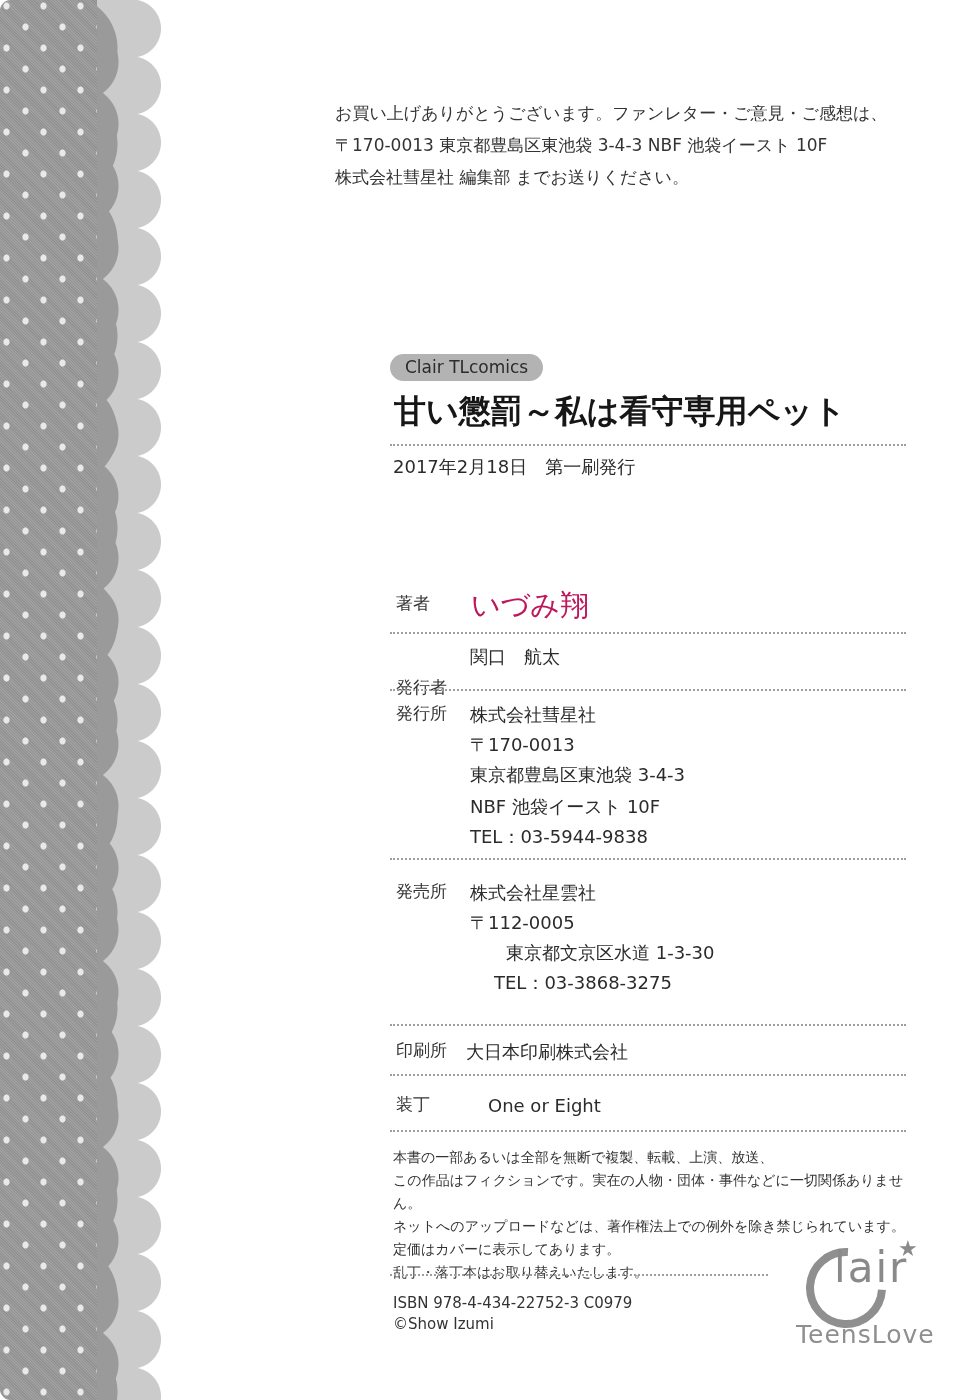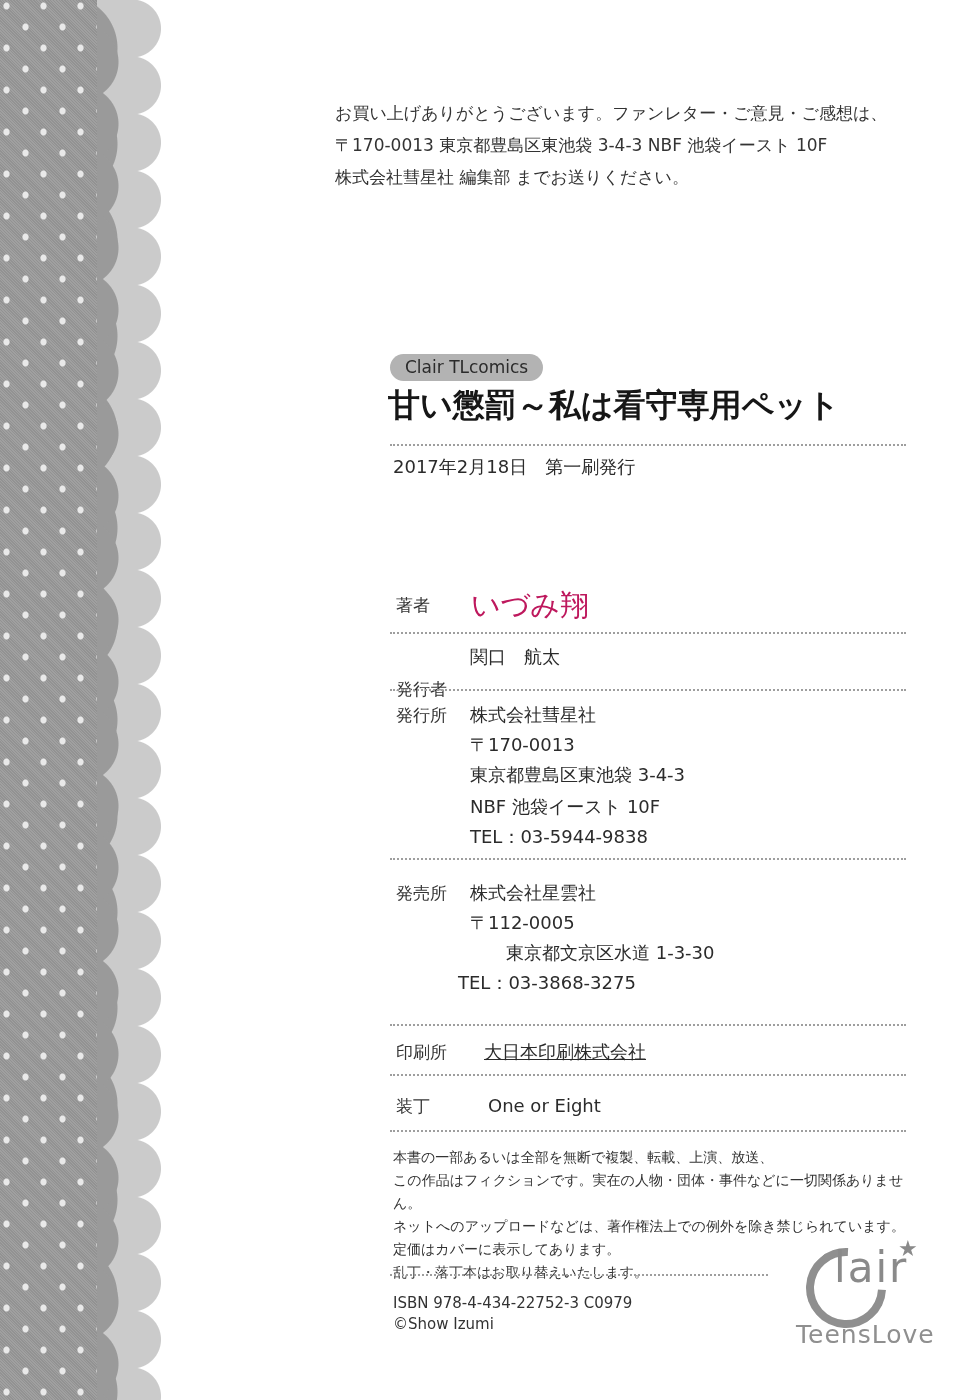--- a/index.html
+++ b/index.html
@@ -3,20 +3,21 @@
 <meta charset="utf-8">
 <style>
   html,body{margin:0;padding:0;background:#ffffff;}
   .page{
     position:relative;
     width:954px;height:1400px;
     background:#ffffff;
     overflow:hidden;
     font-family:"DejaVu Sans","Liberation Sans",sans-serif;
     color:#2b2b2b;
+    border-radius:11px;
   }
   
   .side{position:absolute;left:0;top:0;width:170px;height:1400px;}
   .side-light{
     position:absolute;left:0;top:0;bottom:0;width:162px;
     background-image:
       radial-gradient(circle at 0 50%, #cbcbcb 28.5px, rgba(203,203,203,0) 29.5px),
       linear-gradient(#cbcbcb,#cbcbcb);
     background-size:30px 57px,132px 100%;
     background-position:132px 0,0 0;
@@ -46,25 +47,25 @@
   }
   
   .abs{position:absolute;}
   .note{left:335px;top:97px;width:580px;font-size:17px;line-height:32px;color:#333;}
   .badge{
     left:390px;top:354px;height:27px;line-height:27px;
     padding:0 15px;border-radius:14px;
     background:#b3b3b3;color:#2b2b2b;font-size:17px;
     display:inline-block;
   }
-  .title{left:388px;top:385px;font-size:32px;line-height:40px;font-weight:700;color:#161616;letter-spacing:0;margin:0;}
+  .title{left:388px;top:385px;font-size:32px;line-height:40px;font-weight:700;color:#161616;letter-spacing:0;margin:6px;}
   .rule{left:390px;width:516px;height:0;border-top:2px dotted #9e9e9e;}
   .rule-short{width:378px;}
   .date-line{left:393px;top:452px;font-size:18px;line-height:30px;color:#2b2b2b;}
-  .lab{font-size:17px;line-height:24px;color:#333;}
+  .lab{font-size:17px;line-height:24px;color:#333;font-family:Liberation Mono, monospace;}
   .val{font-size:18px;line-height:26px;color:#2b2b2b;}
   .author-val{font-size:29px;line-height:34px;font-weight:500;color:#be185d;}
   .addr{font-size:18px;line-height:28px;color:#2b2b2b;}
   .disc{left:393px;top:1146px;width:530px;font-size:14px;line-height:23px;color:#333;}
   .foot{font-size:15px;line-height:22px;color:#333;}
   
   .logo{left:798px;top:1242px;width:150px;height:115px;color:#8a8a8a;}
   .logo-c{
     position:absolute;left:8px;top:6px;width:80px;height:80px;box-sizing:border-box;
     border:8px solid #8f8f8f;border-top-color:transparent;border-radius:50%;
@@ -115,26 +116,26 @@
   <div class="abs addr" style="left:470px;top:761px;">東京都豊島区東池袋 3-4-3</div>
   <div class="abs addr" style="left:470px;top:793px;">NBF 池袋イースト 10F</div>
   <div class="abs addr" style="left:470px;top:823px;">TEL：03-5944-9838</div>
 
   <div class="abs rule" style="top:858px;"></div>
 
   <div class="abs lab" style="left:396px;top:881px;">発売所</div>
   <div class="abs addr" style="left:470px;top:879px;">株式会社星雲社</div>
   <div class="abs addr" style="left:470px;top:909px;">〒112-0005</div>
   <div class="abs addr" style="left:470px;top:939px;margin-left:36px;">東京都文京区水道 1-3-30</div>
-  <div class="abs addr" style="left:458px;top:969px;">TEL：03-3868-3275</div>
+  <div class="abs addr" style="left:494px;top:969px;">TEL：03-3868-3275</div>
 
   <div class="abs rule" style="top:1024px;"></div>
 
   <div class="abs lab" style="left:396px;top:1040px;">印刷所</div>
-  <div class="abs val" style="left:484px;top:1039px;text-decoration:underline;">大日本印刷株式会社</div>
+  <div class="abs val" style="left:466px;top:1039px;">大日本印刷株式会社</div>
 
   <div class="abs rule" style="top:1074px;"></div>
 
   <div class="abs lab" style="left:396px;top:1094px;">装丁</div>
   <div class="abs val" style="left:488px;top:1093px;">One or Eight</div>
 
   <div class="abs rule" style="top:1130px;"></div>
 
   <div class="abs disc">
     <div>本書の一部あるいは全部を無断で複製、転載、上演、放送、</div>

